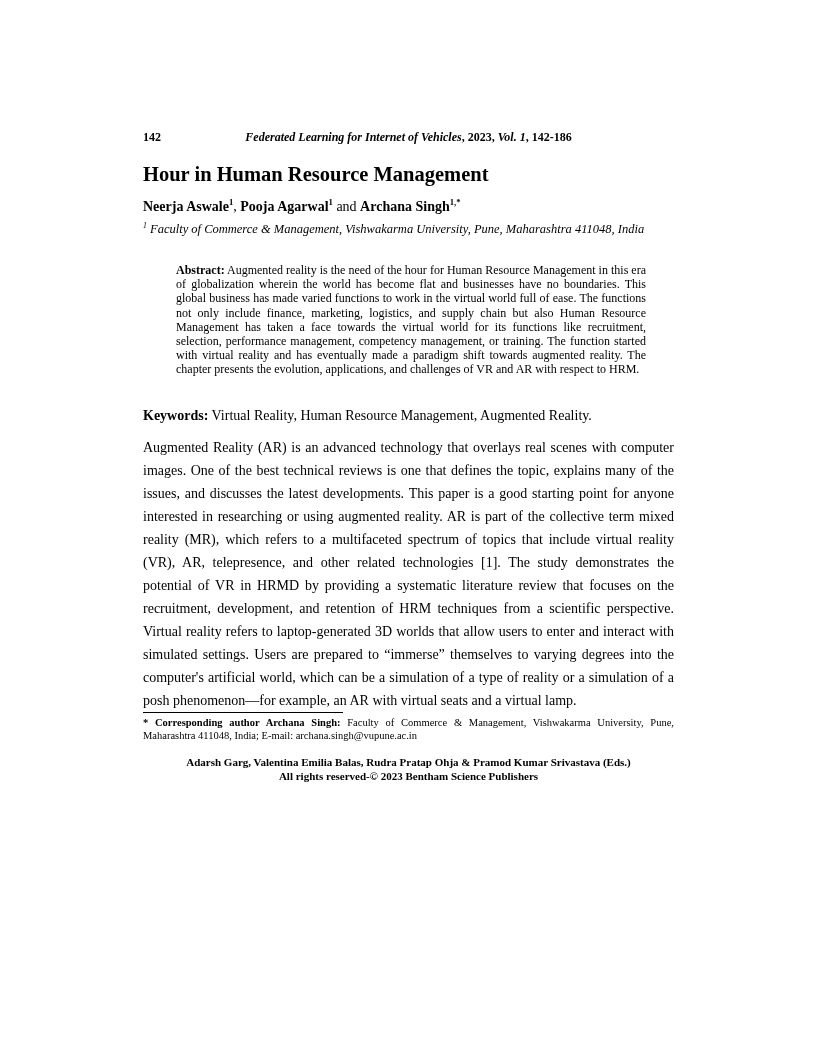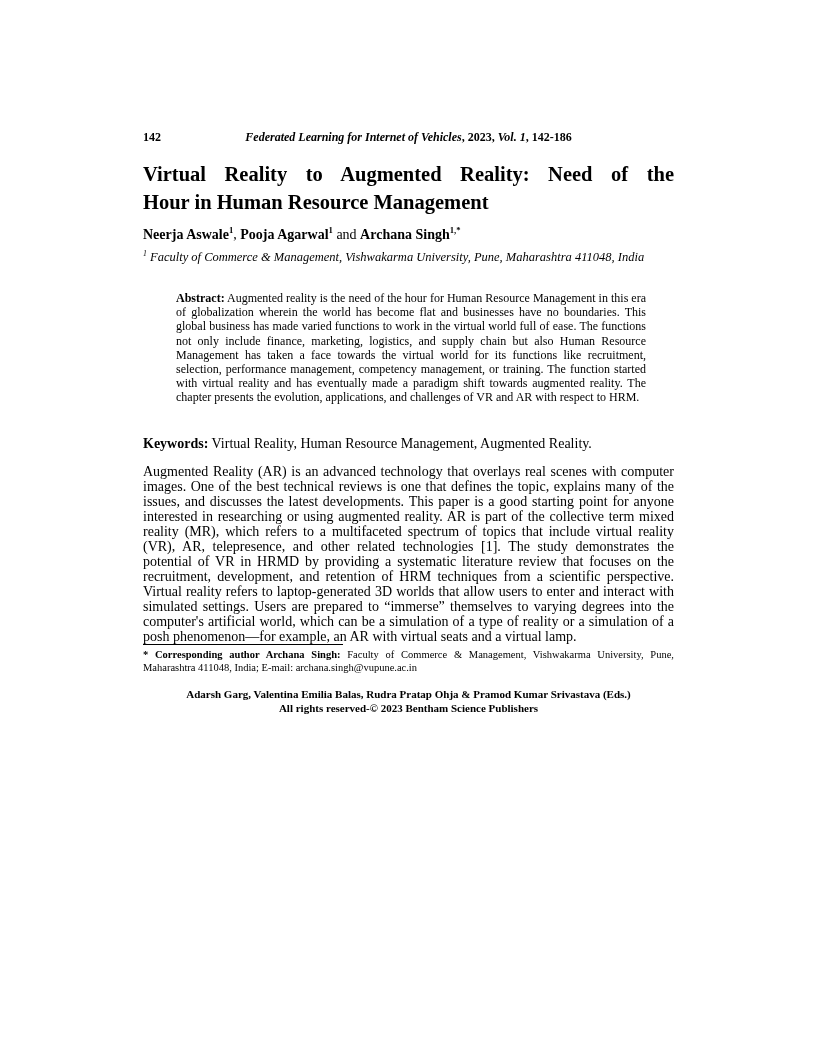--- a/index.html
+++ b/index.html
@@ -38,42 +38,41 @@
   .affiliation { margin: 6px 0 0 0; font-size: 12.5px; font-style: italic; line-height: 16px; text-align: justify; }
   
   .abstract { margin: 26px 28px 0 33px; font-size: 12px; line-height: 14.2px; text-align: justify; }
   .abstract b { font-weight: bold; }
   
   .keywords { margin: 30px 0 0 0; font-size: 14px; line-height: 17px; }
   .keywords b { font-weight: bold; }
   
   .section-heading { margin: 14px 0 0 0; font-size: 14px; font-weight: bold; }
   
-  .body-para { margin: 12px 0 0 0; font-size: 14px; line-height: 15px; text-align: justify; }
+  .body-para { margin: 12px 0 0 0; font-size: 14px; line-height: 23px; text-align: justify; }
   
   .footnote-area { }
   .footnote-rule { width: 200px; border-top: 1.2px solid #000; height: 0; }
   .footnote-text { margin: 3px 0 0 0; font-size: 10.5px; line-height: 13px; text-align: justify; }
   .footnote-text b { font-weight: bold; }
   
   .book-footer { margin-top: 13px; text-align: center; font-size: 11px; font-weight: bold; line-height: 14px; }
 </style>
 </head>
 <body>
 
 <div class="page">
 
   <header class="running-head">
     <span class="page-num">142</span>
     <div class="running-title"><span class="it">Federated Learning for Internet of Vehicles</span><span>, 2023, </span><span class="it">Vol. 1</span><span>, 142-186</span></div>
   </header>
 
 
   <h1 class="title">
-    <span class="t-line t-just">Virtual Reality to Augmented Reality: Need of the</span>
     <span class="t-line">Hour in Human Resource Management</span>
   </h1>
 
   <p class="authors"><b><span>Neerja Aswale</span><sup>1</sup></b><span>, </span><b><span>Pooja Agarwal</span><sup>1</sup></b><span> and </span><b><span>Archana Singh</span><sup>1,*</sup></b></p>
 
   <p class="affiliation"><sup>1</sup><span> Faculty of Commerce &amp; Management, Vishwakarma University, Pune, Maharashtra 411048, India</span></p>
 
   <div class="abstract"><b>Abstract:</b><span> Augmented reality is the need of the hour for Human Resource Management in this era of globalization wherein the world has become flat and businesses have no boundaries. This global business has made varied functions to work in the virtual world full of ease. The functions not only include finance, marketing, logistics, and supply chain but also Human Resource Management has taken a face towards the virtual world for its functions like recruitment, selection, performance management, competency management, or training. The function started with virtual reality and has eventually made a paradigm shift towards augmented reality. The chapter presents the evolution, applications, and challenges of VR and AR with respect to HRM.</span></div>
 
   <p class="keywords"><b>Keywords:</b><span> Virtual Reality, Human Resource Management, Augmented Reality.</span></p>

